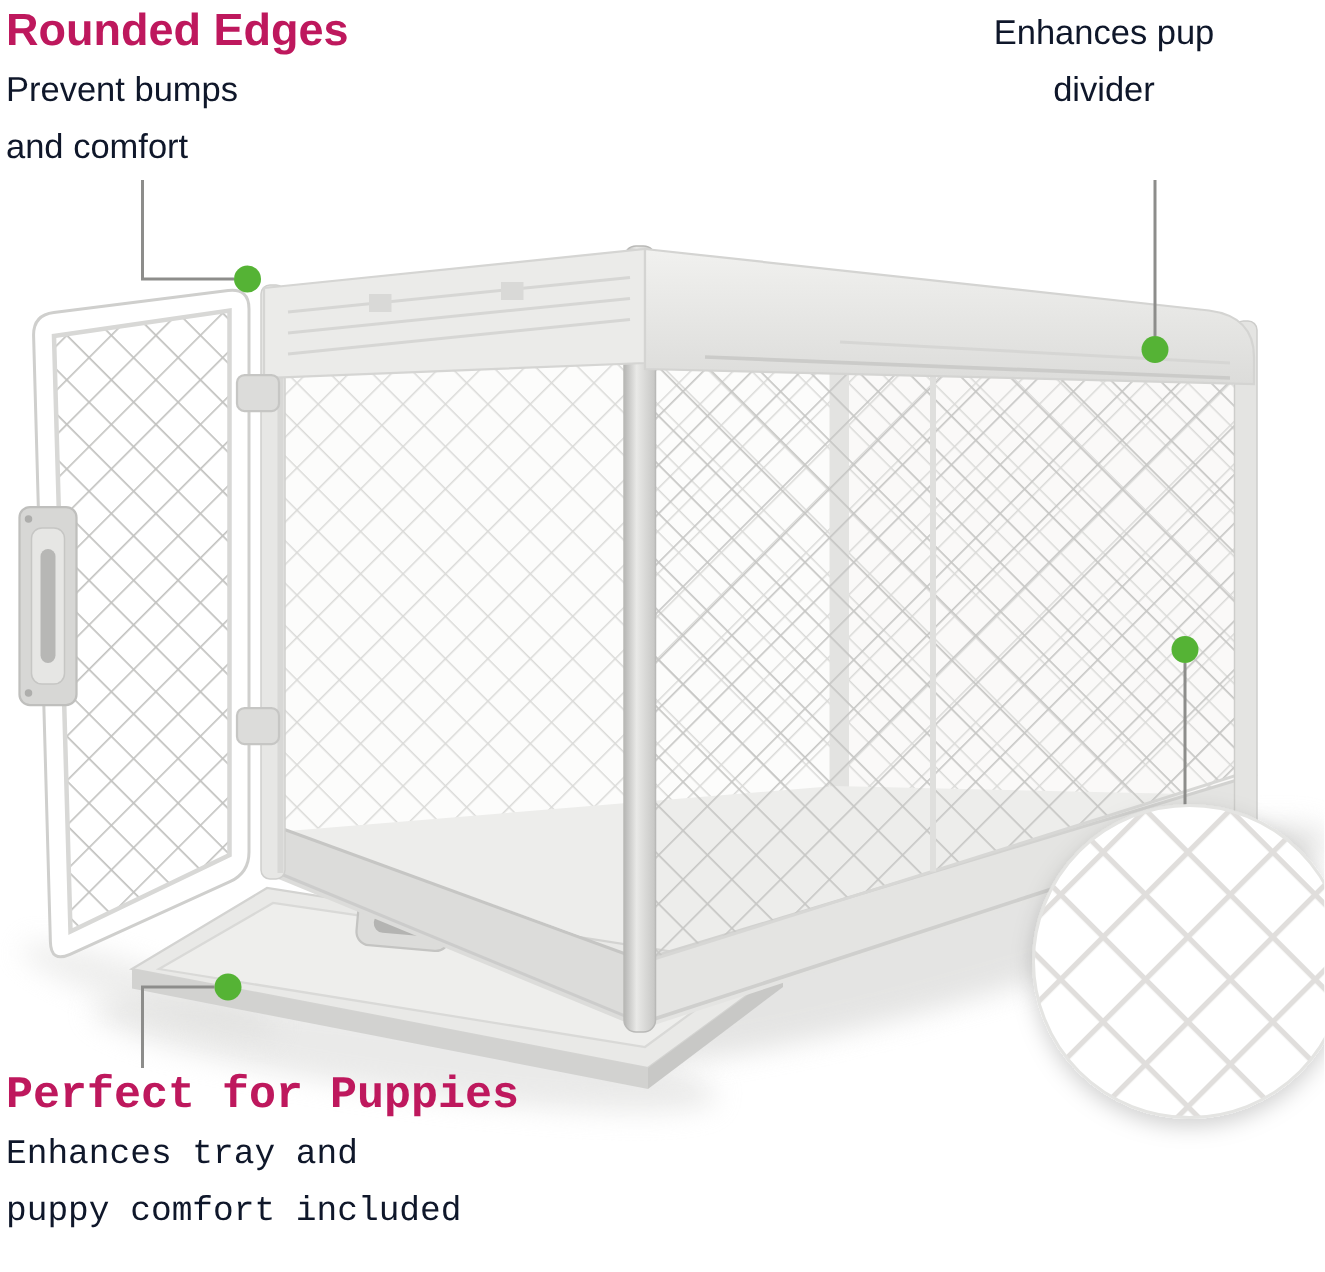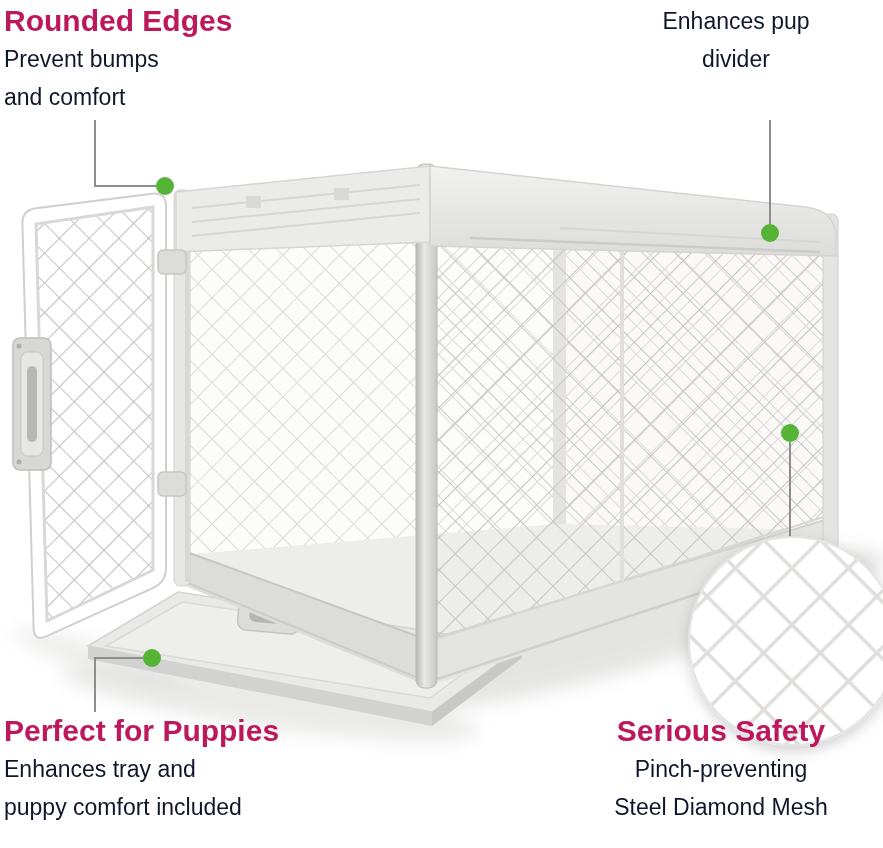--- a/index.html
+++ b/index.html
@@ -7,21 +7,21 @@
     position:relative;width:883px;height:848px;background:#ffffff;
     font-family:"Liberation Sans",sans-serif;overflow:hidden;
   }
   .stage svg{position:absolute;left:0;top:0;}
   .callout{position:absolute;color:#0a0a0a;}
   .callout .title{font-weight:700;font-size:30px;line-height:38px;color:#be185d;}
   .callout .line{font-weight:400;font-size:23px;line-height:38px;color:#0f172a;}
   .callout-tl{left:4px;top:2px;text-align:left;}
   .callout-tr{right:12px;top:2px;text-align:right;}
   .callout-tr .sub{width:270px;margin-left:auto;text-align:center;}
-  .callout-bl{left:4px;top:712px;text-align:left;}
+  .callout-bl{left:4px;top:712px;text-align:left;font-family:Liberation Mono, monospace;}
   .callout-br{left:560px;top:712px;width:322px;text-align:center;}
 </style>
 </head>
 <body>
 
 <div class="stage">
 
   <svg width="883" height="848" viewBox="0 0 883 848">
     <defs>
       <pattern id="meshR" width="23" height="23" patternUnits="userSpaceOnUse" patternTransform="rotate(45)">
@@ -162,19 +162,14 @@
       <div class="line">divider</div>
     </div>
   </div>
 
   <div class="callout callout-bl">
     <div class="title">Perfect for Puppies</div>
     <div class="line">Enhances tray and</div>
     <div class="line">puppy comfort included</div>
   </div>
 
-  <div class="callout callout-br">
-    <div class="title">Serious Safety</div>
-    <div class="line">Pinch-preventing</div>
-    <div class="line">Steel Diamond Mesh</div>
-  </div>
 
 </div>
 
 </body></html>

